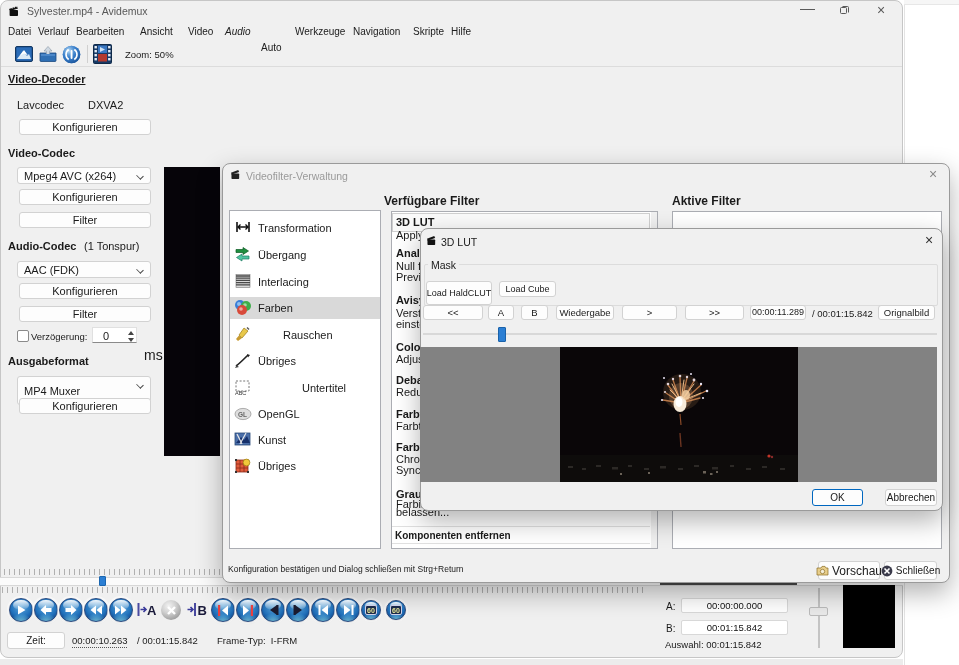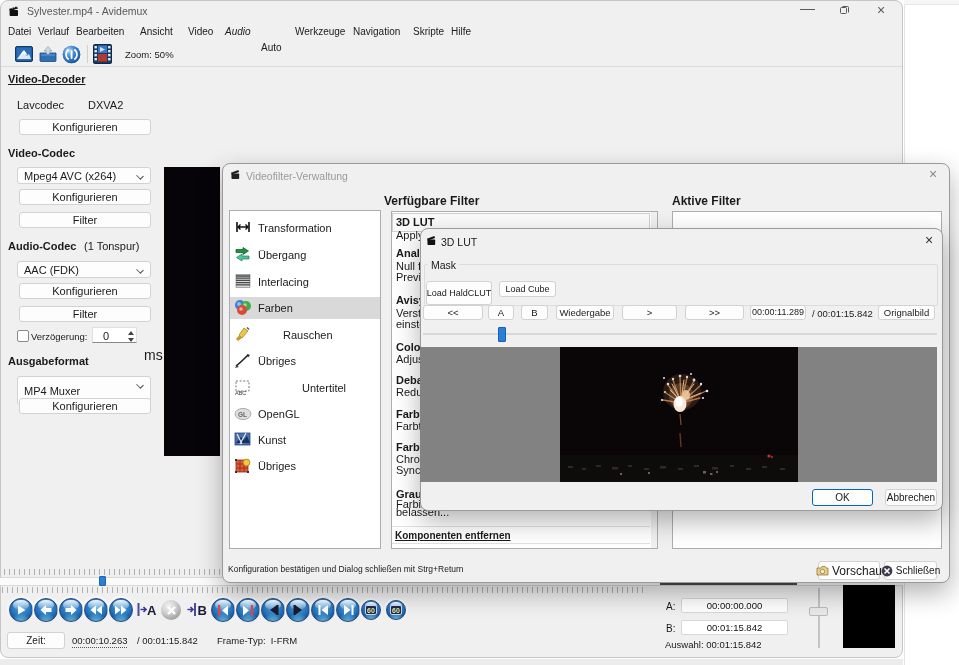--- a/index.html
+++ b/index.html
@@ -335,21 +335,21 @@
     <div class="abs t12" style="left:4px;top:174px;">Reduce banding</div>
     <div class="abs t12 bold" style="left:4px;top:196px;">Farbton</div>
     <div class="abs t12" style="left:4px;top:208px;">Farbtemperatur anpassen</div>
     <div class="abs t12 bold" style="left:4px;top:229px;">Farbverschiebung</div>
     <div class="abs t12" style="left:4px;top:241px;">Chroma-Ebenen</div>
     <div class="abs t12" style="left:4px;top:252px;">Synchronisieren</div>
     <div class="abs t12 bold" style="left:4px;top:276px;">Graustufen</div>
     <div class="abs t12" style="left:4px;top:286px;">Farbinformationen entfernen,</div>
     <div class="abs t12" style="left:4px;top:294px;">belassen...</div>
     <div class="abs" style="left:0px;top:314px;width:258px;height:1px;background:#e0e0e0;"></div>
-    <div class="abs bold" style="left:3px;top:318px;font-size:10px;color:#1a1a1a;white-space:nowrap;text-decoration:underline;">Komponenten entfernen</div>
+    <div class="abs bold" style="left:3px;top:318px;font-size:10px;color:#1a1a1a;white-space:nowrap;">Komponenten entfernen</div>
     <div class="abs" style="left:0px;top:331px;width:258px;height:1px;background:#e0e0e0;"></div>
     <div class="abs" style="left:259px;top:0;width:8px;height:338px;background:#f0f0f0;"></div>
   </div>
 
   <div class="abs whitebox" style="left:672px;top:211px;width:270px;height:338px;"></div>
 
   <div class="abs" style="left:228px;top:564px;font-size:8.5px;color:#1a1a1a;white-space:nowrap;">Konfiguration bestätigen und Dialog schließen mit Strg+Return</div>
   <div class="abs btn" style="left:818px;top:561px;width:62px;height:19px;gap:3px;font-size:12px;">
     <svg style="flex:none" width="13" height="11" viewBox="0 0 13 11">
         <path d="M1 3 h4 l1-1.6 h3 l1 1.6 h2 v7 H1 Z" fill="#e8ce8a" stroke="#8a6a20" stroke-width="0.7"></path>
@@ -457,16 +457,16 @@
     </g>
     <g fill="#6a6258">
       <rect x="143" y="124" width="3" height="2.5"></rect>
         <rect x="150" y="126" width="2.5" height="2"></rect>
         <rect x="156" y="124" width="2" height="2"></rect>
       <rect x="88" y="125" width="2" height="2"></rect>
         <rect x="60" y="126" width="2" height="2"></rect>
     </g>
   </svg>
 
-  <div class="abs btn" style="left:812px;top:489px;width:61px;height:17px;font-size:10px;border:1.5px solid #0067c0;">OK</div>
+  <div class="abs btn" style="left:812px;top:489px;width:51px;height:17px;font-size:10px;border:1.5px solid #0067c0;">OK</div>
   <div class="abs btn" style="left:885px;top:489px;width:52px;height:17px;font-size:10px;">Abbrechen</div>
 
 </div>
 
 </body></html>

